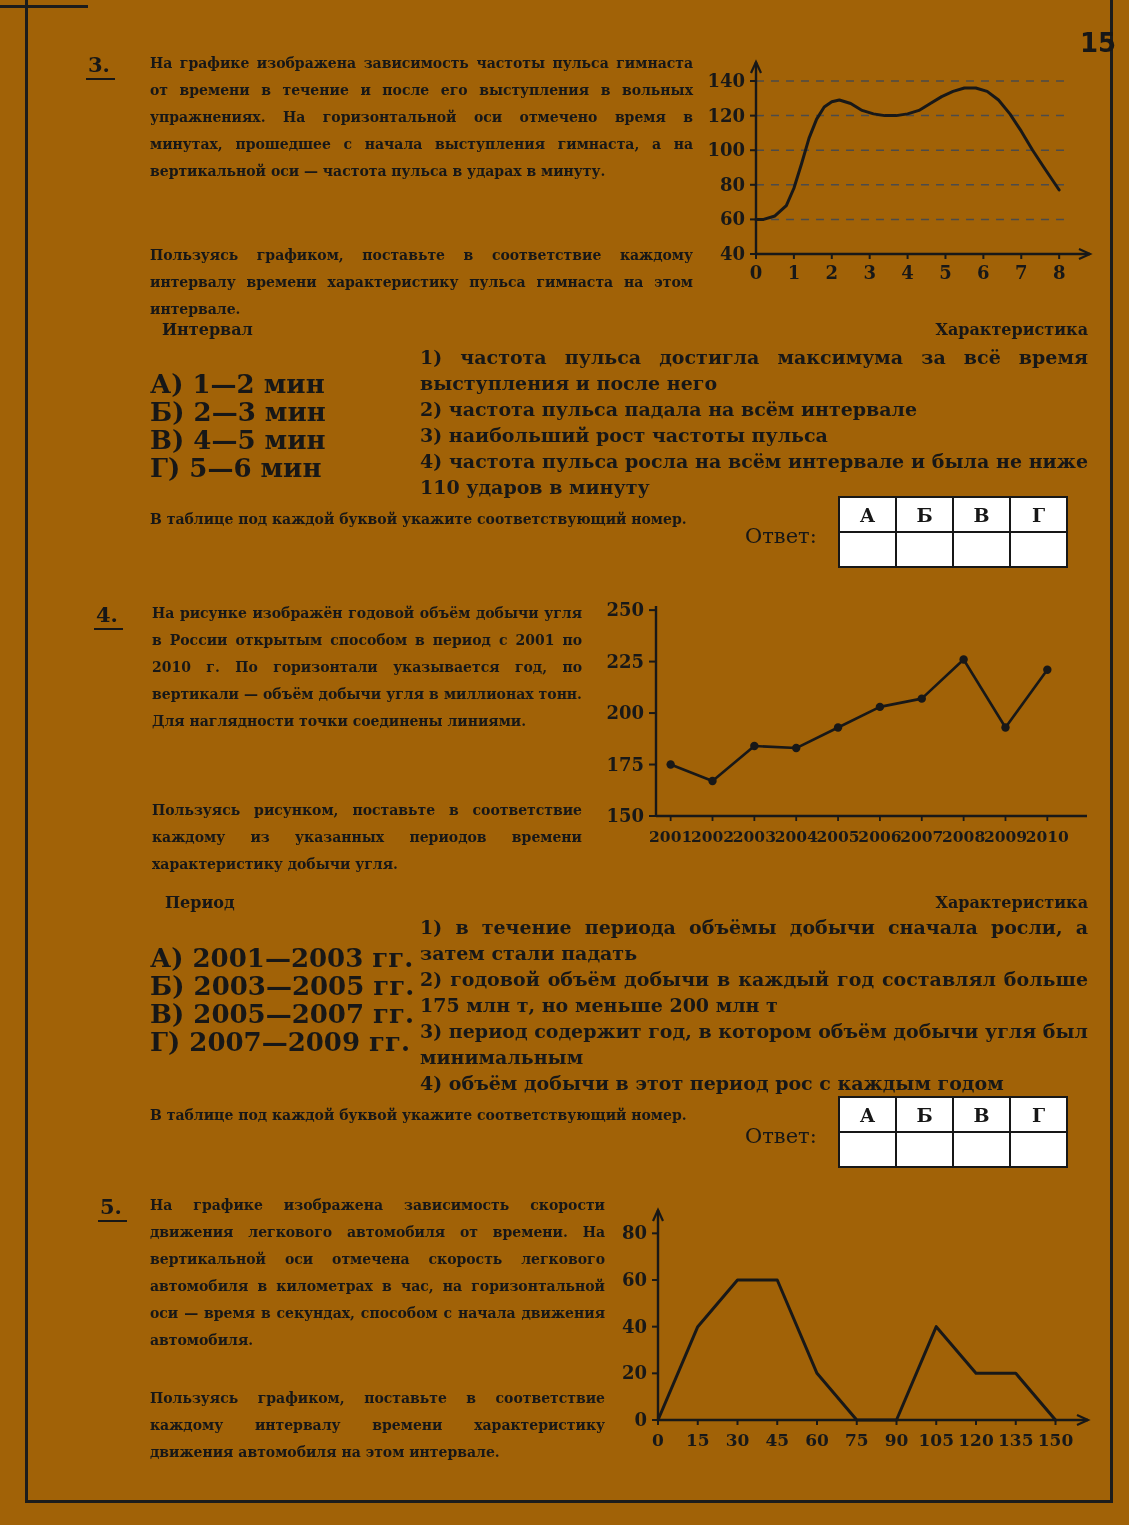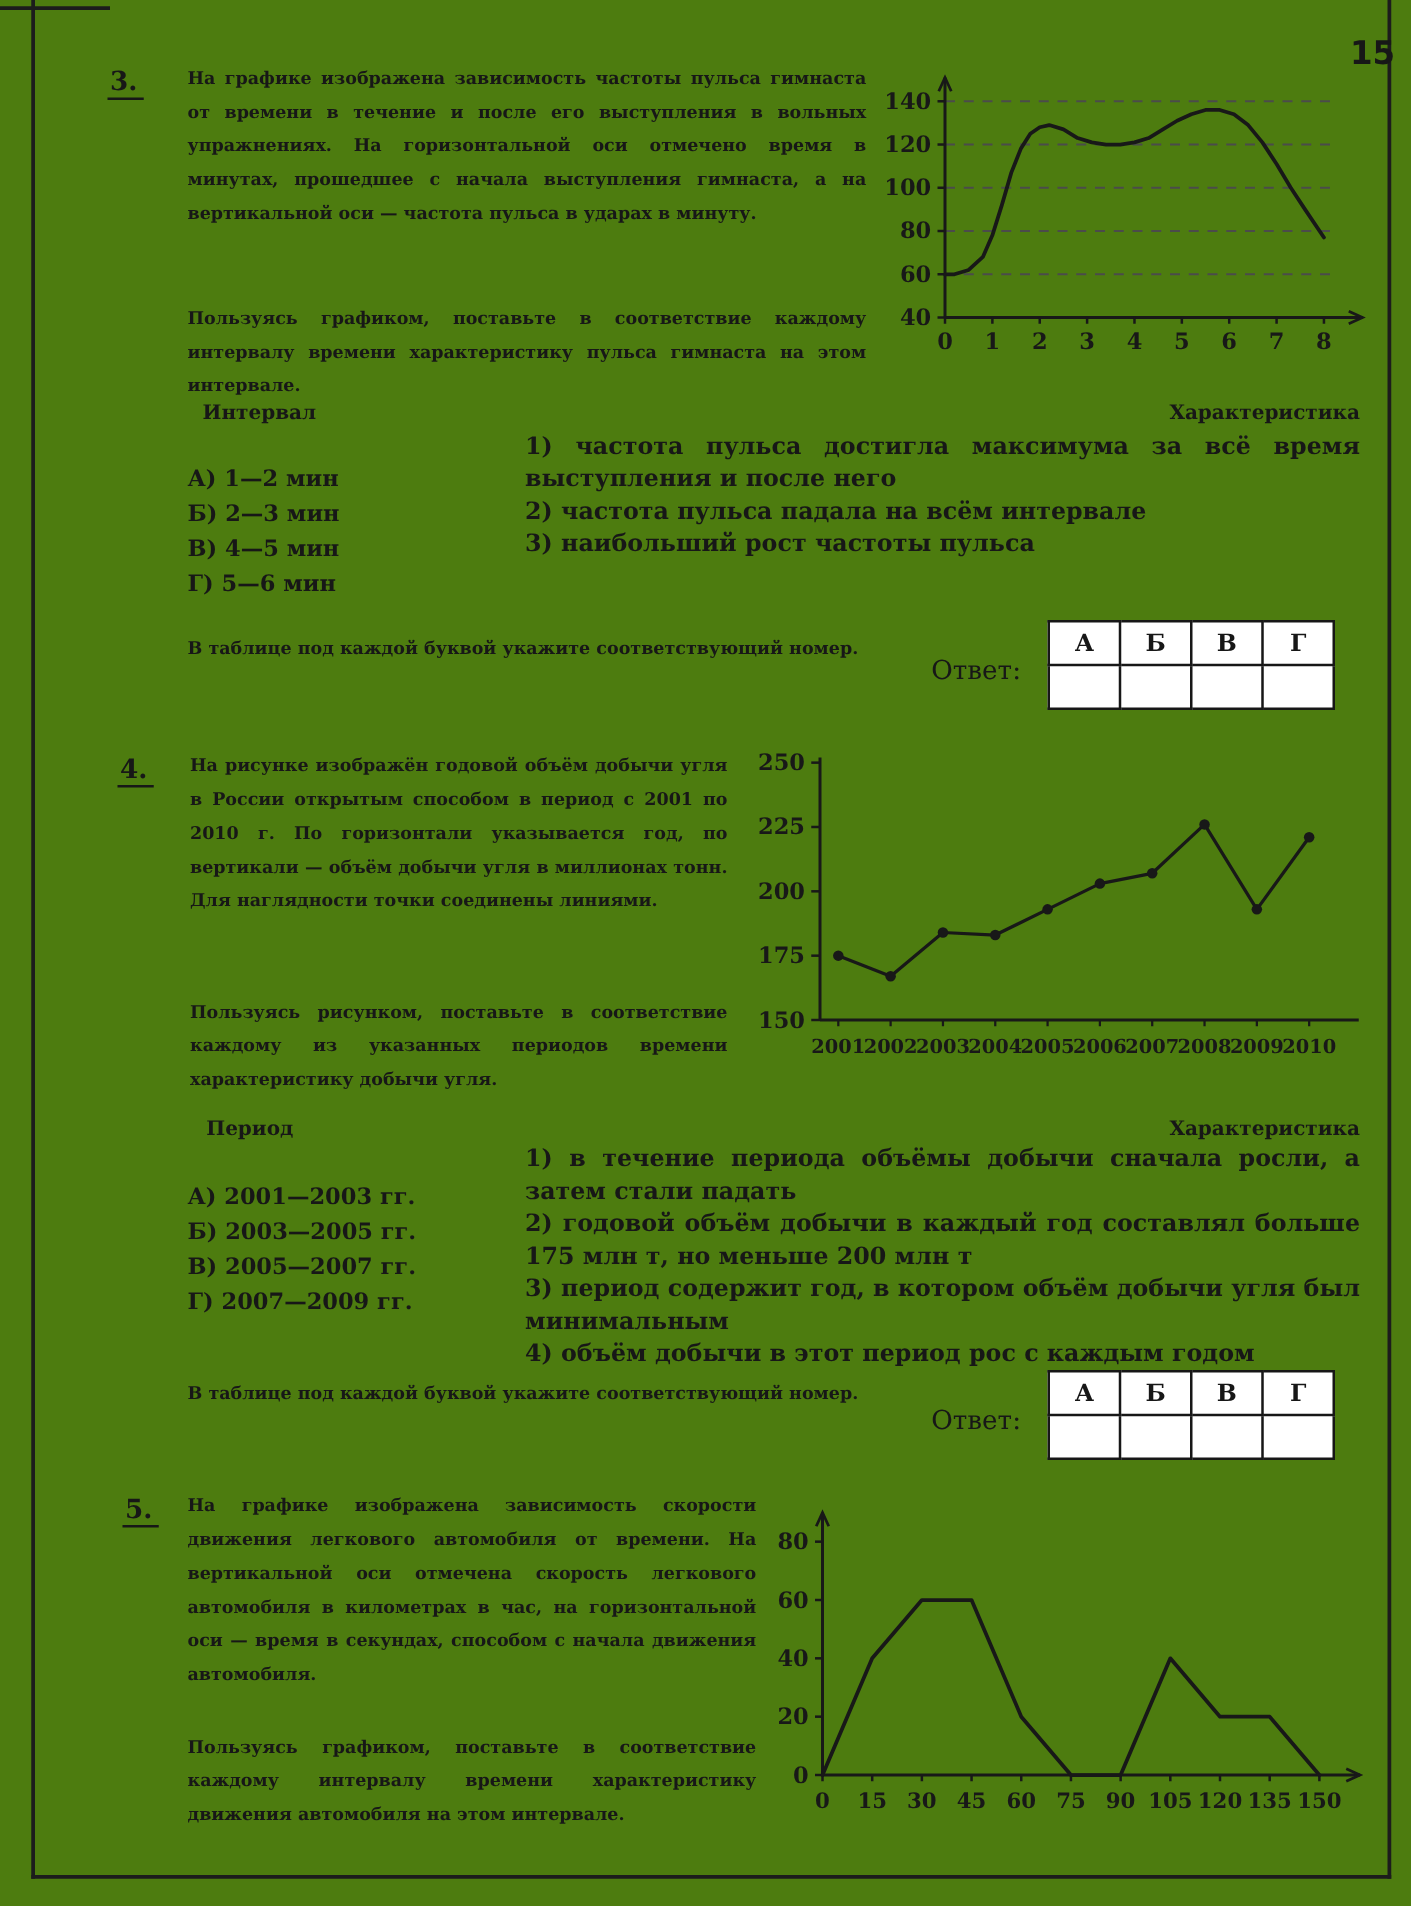--- a/index.html
+++ b/index.html
@@ -1,31 +1,31 @@
 <!DOCTYPE html>
 <html><head>
 <meta charset="utf-8">
 <style>
   * { margin:0; padding:0; box-sizing:border-box; }
   html,body { background:#e9e7e2; }
   .page {
     position:relative; width:1129px; height:1525px; margin:0 auto;
-    background:#4d7c0f; color:#171717; overflow:hidden;
+    background:#a16207; color:#171717; overflow:hidden;
     font-family:"DejaVu Serif","Liberation Serif",serif; font-weight:600;
   }
   .edge { position:absolute; background:#1c1c1c; }
   .pagenum { position:absolute; font-family:"DejaVu Sans","Liberation Sans",sans-serif;
              font-weight:700; font-size:26px; }
   .pnum { position:absolute; font-size:21px; font-weight:700;
           border-bottom:2.5px solid #171717; padding:0 5px 1px 2px; }
   .text { position:absolute; font-size:14px; line-height:27px; text-align:justify; }
   .heading { position:absolute; font-size:16px; font-weight:700; }
   .center { text-align:right; }
   .optline { line-height:28px; white-space:nowrap; }
-  .opts { position:absolute; font-size:18px; }
+  .opts { position:absolute; font-size:26px; }
   .chars { position:absolute; font-size:19px; }
   .chars p { text-align:justify; line-height:26px; margin:0; }
   .anslabel { position:absolute; font-size:21px; font-weight:400; }
   table.ans { position:absolute; border-collapse:collapse; background:#fff; }
   table.ans td { width:57px; height:35px; border:2.5px solid #171717;
                  text-align:center; vertical-align:middle; font-size:19px; font-weight:700; }
   svg.chart { position:absolute; overflow:visible; }
   svg text { font-family:"DejaVu Serif","Liberation Serif",serif; font-weight:700; }
 </style>
 </head>
@@ -94,20 +94,21 @@
     <div class="optline">А) 1—2 мин</div>
     <div class="optline">Б) 2—3 мин</div>
     <div class="optline">В) 4—5 мин</div>
     <div class="optline">Г) 5—6 мин</div>
   </div>
 
   <div class="chars" style="left:420px;top:344px;width:668px">
     <p>1) частота пульса достигла максимума за всё время выступления и после него</p>
     <p>2) частота пульса падала на всём интервале</p>
     <p>3) наибольший рост частоты пульса</p>
+    <p>4) частота пульса росла на всём интервале и была не ниже 110 ударов в минуту</p>
   </div>
 
   <p class="text" style="left:150px;top:506px;width:565px">В таблице под каждой буквой укажите соответствующий номер.</p>
   <div class="anslabel" style="left:745px;top:524px">Ответ:</div>
   <table class="ans" style="left:838px;top:496px">
     <tbody>
         <tr>
       <td>А</td>
       <td>Б</td>
       <td>В</td>

